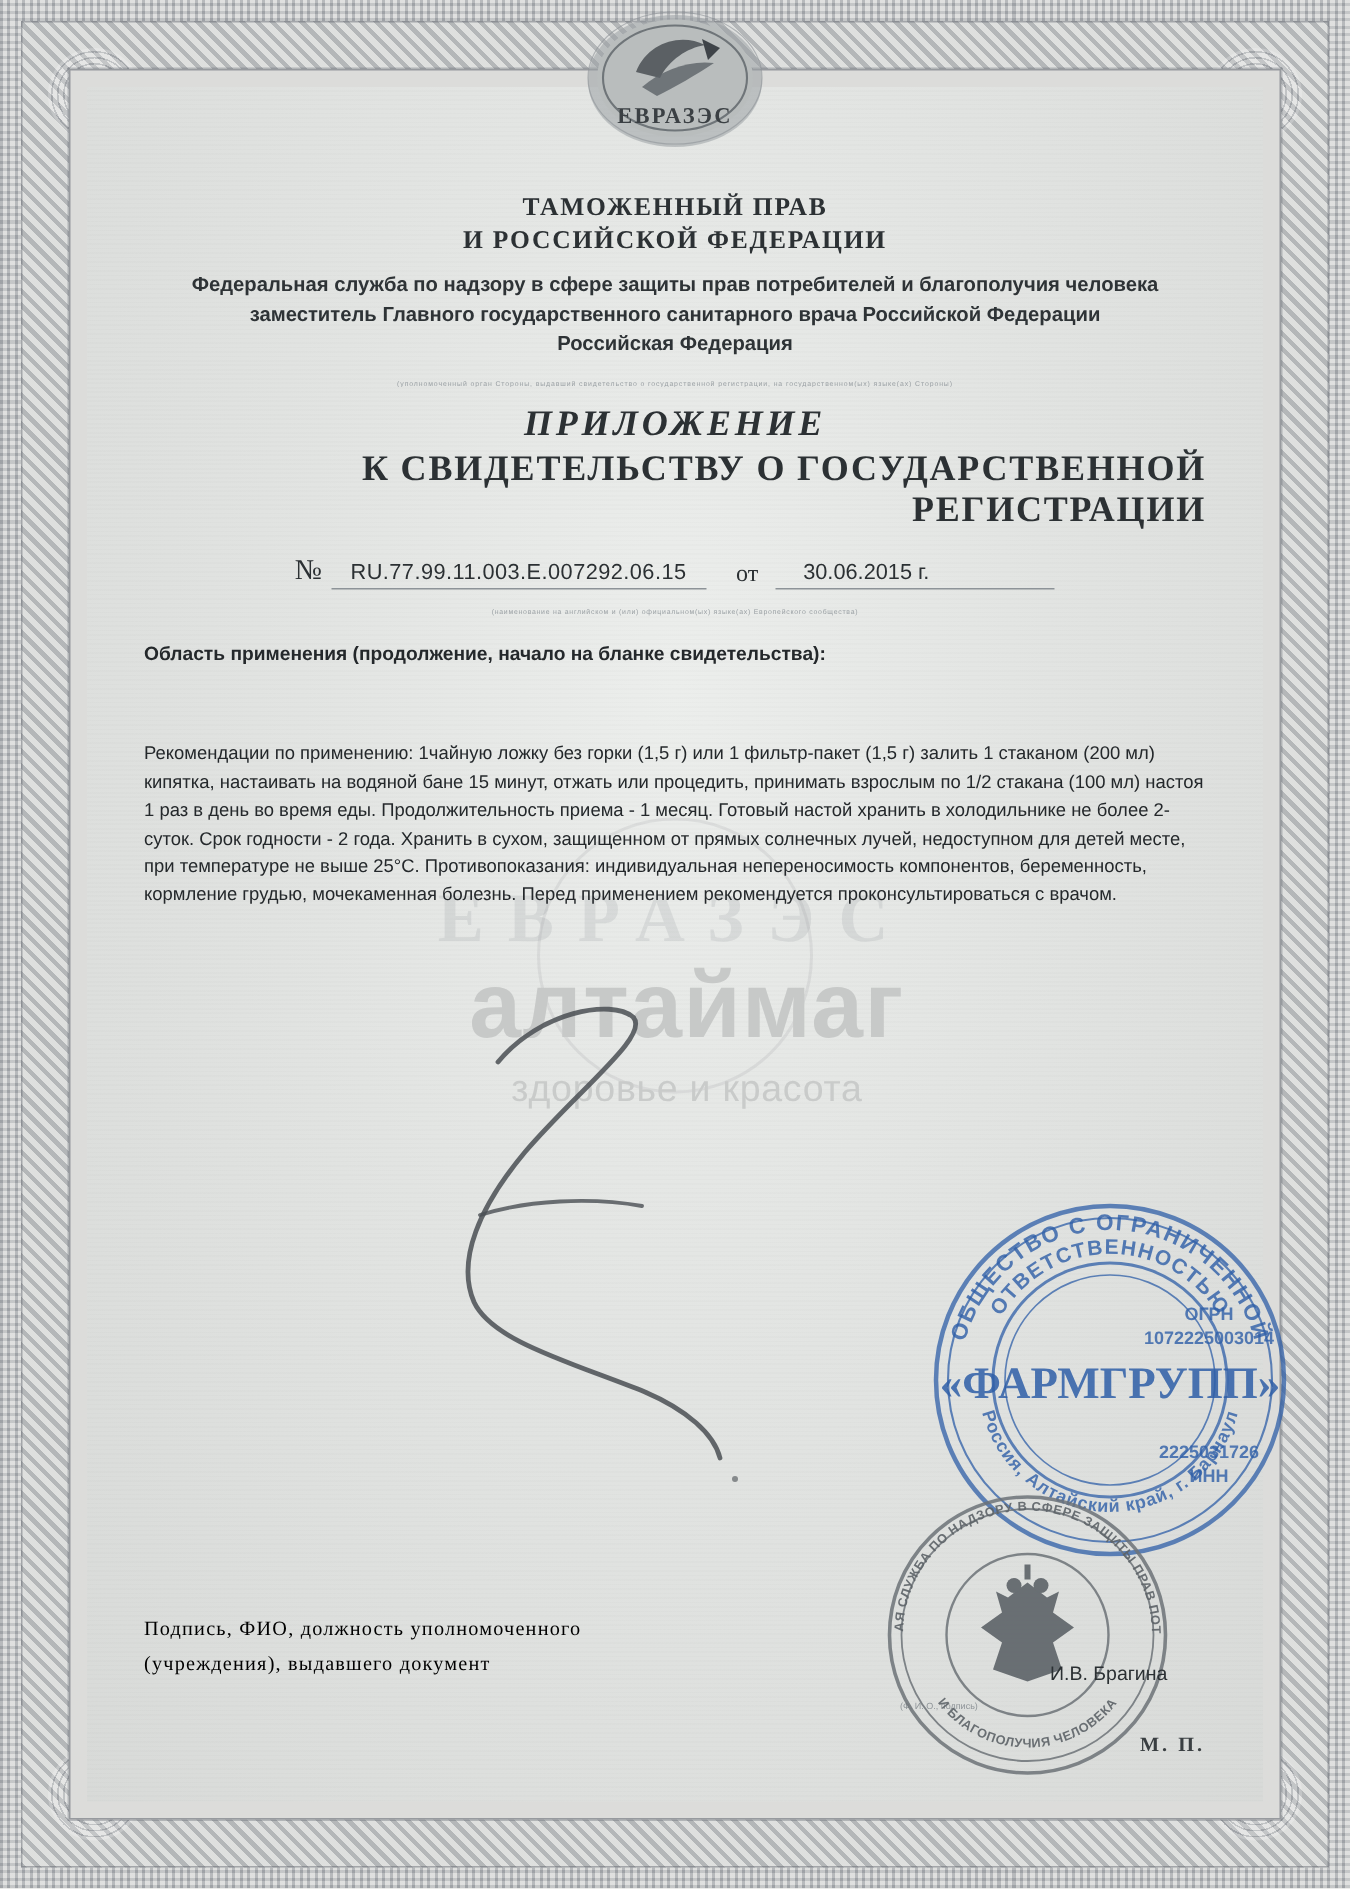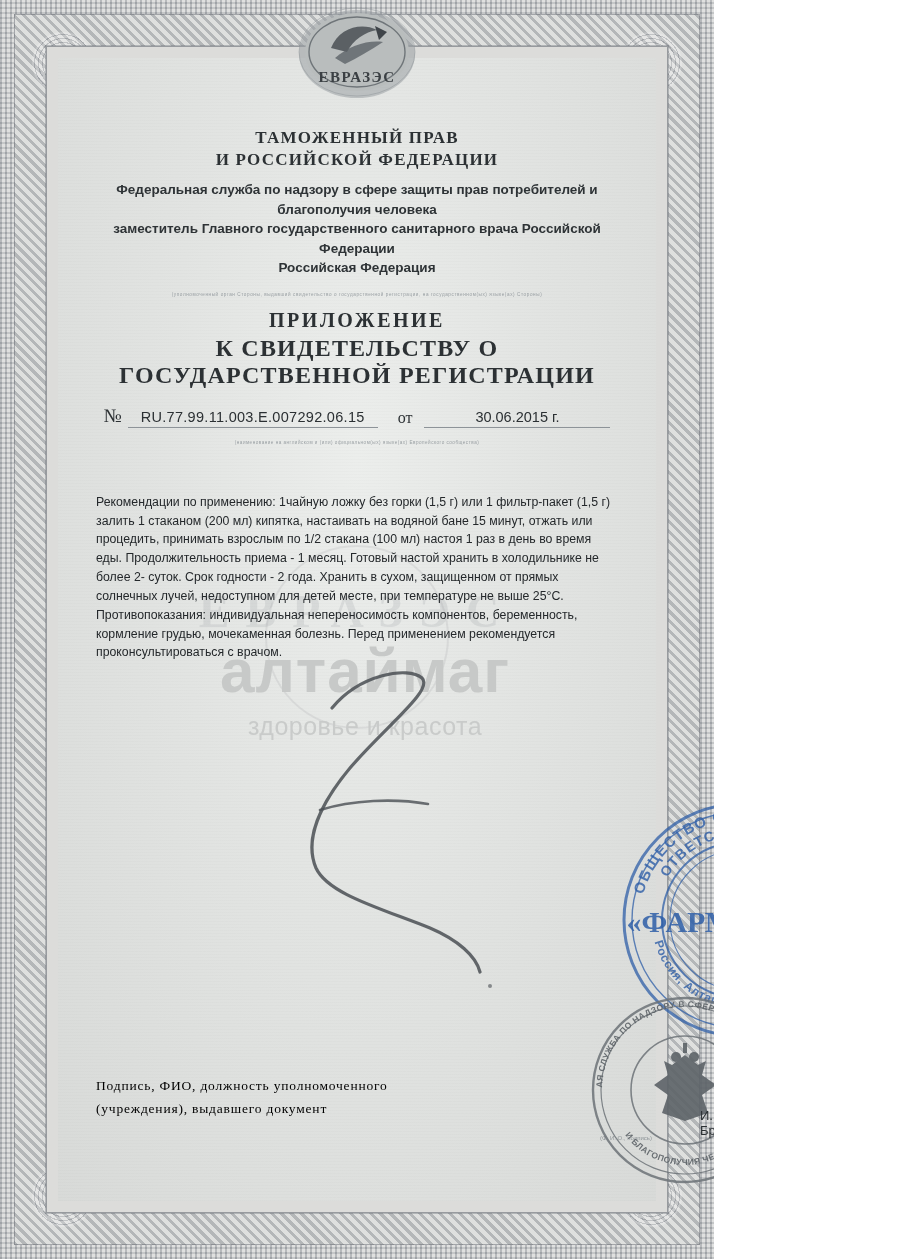--- a/index.html
+++ b/index.html
@@ -5,21 +5,21 @@
   html, body {
     margin: 0;
     padding: 0;
     background: #ffffff;
   }
   body {
     font-family: "Liberation Sans", sans-serif;
   }
   .page {
     position: relative;
-    width: 714px;
+    width: 900px;
     height: 1259px;
     overflow: hidden;
     background: #d9d9d7;
   }
 
   
   .border-outer {
     position: absolute;
     inset: 0;
     background:
@@ -120,27 +120,29 @@
     overflow: hidden;
   }
 
   .doc-title {
     margin-top: 12px;
     font-family: "Liberation Serif", serif;
     font-weight: bold;
     color: #2c3134;
   }
   .doc-title-1 {
-    font-size: 20px;
+    font-size: 24px;
     letter-spacing: 2.5px;
+    font-style: italic;
   }
   .doc-title-2 {
     font-size: 24px;
     letter-spacing: 1.2px;
     margin-top: 3px;
+    text-align: right;
   }
 
   .number-row {
     margin-top: 16px;
     display: flex;
     align-items: flex-end;
     justify-content: center;
     gap: 6px;
     font-family: "Liberation Serif", serif;
     color: #2c3134;
@@ -156,21 +158,21 @@
     text-align: center;
     color: #2b3033;
   }
   .ot-word { font-size: 16px; padding: 0 6px 1px 14px; }
   .date-value {
     font-family: "Liberation Sans", sans-serif;
     font-size: 14.5px;
     border-bottom: 1px solid #8d9398;
     padding: 0 18px 2px 18px;
     min-width: 150px;
-    text-align: center;
+    text-align: left;
     color: #2b3033;
   }
 
   .microtext2 {
     margin-top: 12px;
     font-size: 4.6px;
     letter-spacing: 0.5px;
     color: #9aa0a4;
   }
 
@@ -365,20 +367,21 @@
     <div class="number-row">
       <span class="num-sign">№</span>
       <span class="num-value">RU.77.99.11.003.Е.007292.06.15</span>
       <span class="ot-word">от</span>
       <span class="date-value">30.06.2015 г.</span>
     </div>
 
     <div class="microtext2">(наименование на английском и (или) официальном(ых) языке(ах) Европейского сообщества)</div>
 
     <div class="body-block">
+      <div class="body-heading">Область применения (продолжение, начало на бланке свидетельства):</div>
       <div class="body-text">Рекомендации по применению: 1чайную ложку без горки (1,5 г) или 1 фильтр-пакет (1,5 г) залить 1 стаканом (200 мл) кипятка, настаивать на водяной бане 15 минут, отжать или процедить, принимать взрослым по 1/2 стакана (100 мл) настоя 1 раз в день во время еды. Продолжительность приема - 1 месяц. Готовый настой хранить в холодильнике не более 2- суток. Срок годности - 2 года. Хранить в сухом, защищенном от прямых солнечных лучей, недоступном для детей месте, при температуре не выше 25°С. Противопоказания: индивидуальная непереносимость компонентов, беременность, кормление грудью, мочекаменная болезнь. Перед применением рекомендуется проконсультироваться с врачом.</div>
     </div>
   </div>
 
   <div class="watermark">
     <div class="wm-main">алтаймаг</div>
     <div class="wm-sub">здоровье и красота</div>
   </div>
 
   <div class="scrawl">

